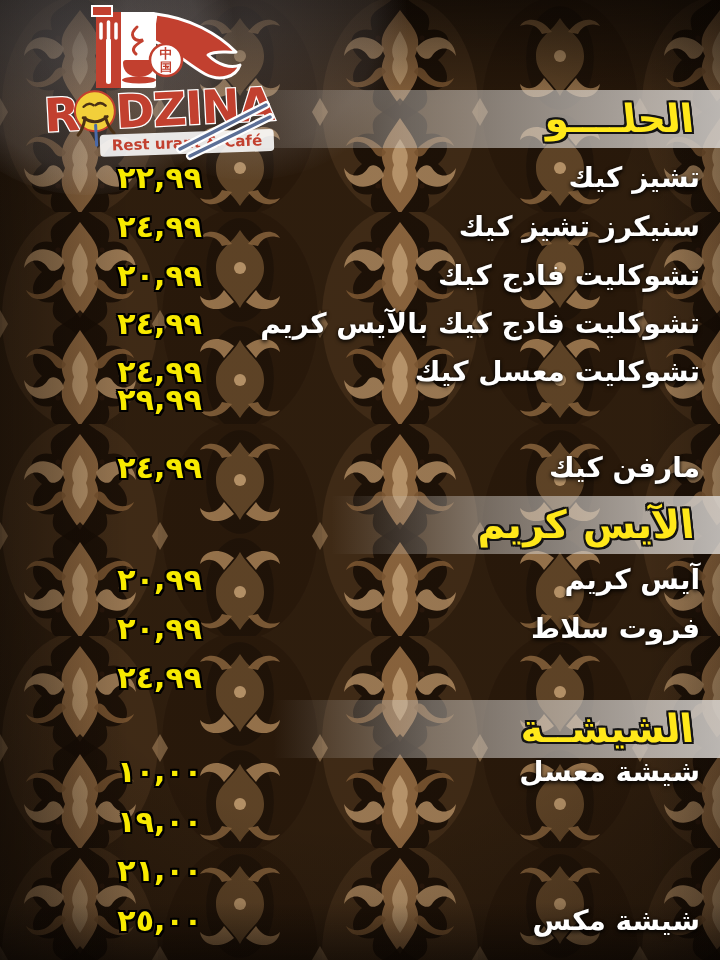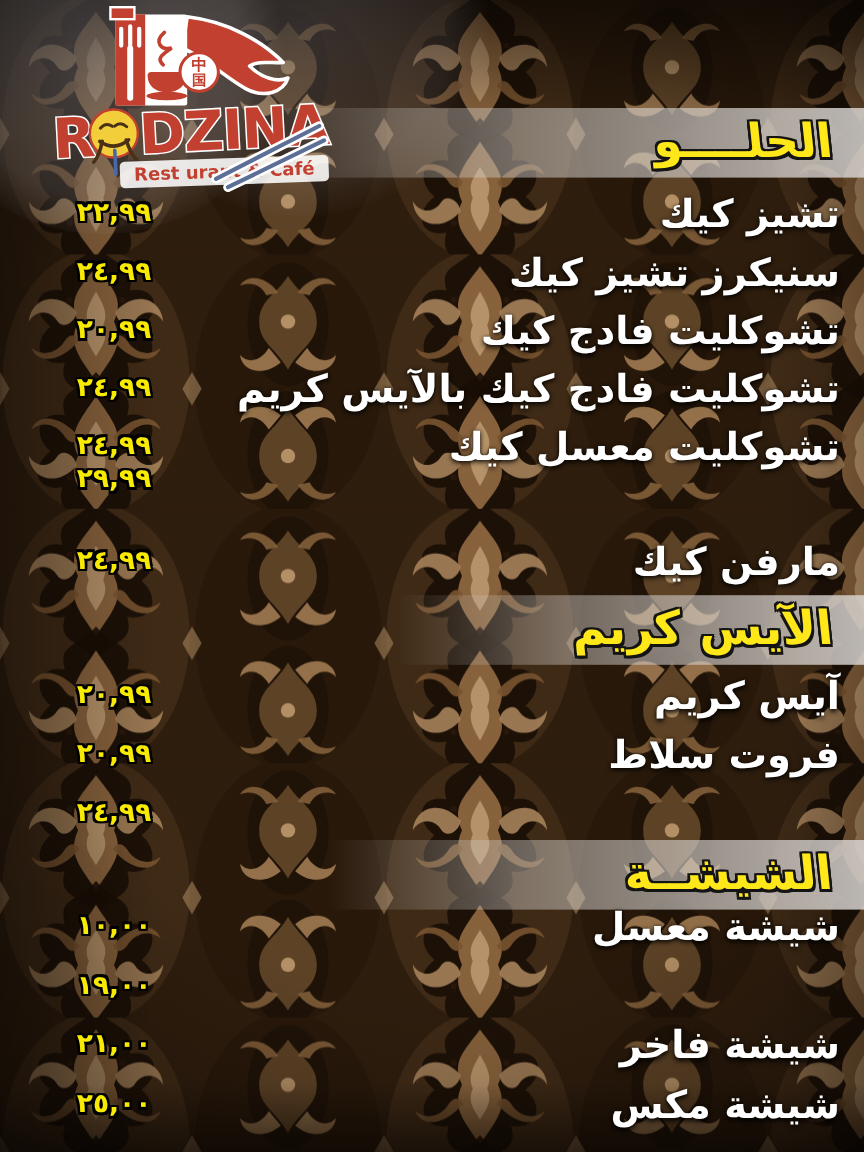--- a/index.html
+++ b/index.html
@@ -33,28 +33,28 @@
   .band-3{background:linear-gradient(90deg, rgba(205,201,196,0) 38%, rgba(205,201,196,0.45) 60%, rgba(216,212,208,0.85) 100%);}
   .band-title{
     display:inline-block;padding:0 26px 0 0;transform:skewX(6deg);
     font-size:39px;font-weight:bold;color:#ffe81a;letter-spacing:0;
     text-shadow:-2px -2px 0 #141414, 2px -2px 0 #141414, -2px 2px 0 #141414, 2px 2px 0 #141414,
                  0 -2px 0 #141414, 0 2px 0 #141414, -2px 0 0 #141414, 2px 0 0 #141414;
   }
   .row{position:absolute;left:0;right:0;height:40px;line-height:40px;z-index:4;direction:rtl;}
   .iname{
     position:absolute;right:20px;top:0;
-    font-size:32px;font-weight:bold;color:#ffffff;white-space:nowrap;
+    font-size:28px;font-weight:bold;color:#ffffff;white-space:nowrap;
     text-shadow:0 2px 4px rgba(0,0,0,0.85), 0 0 3px rgba(0,0,0,0.55);
     text-align:center;
   }
   .price{
-    position:absolute;left:64px;top:0;width:138px;text-align:left;
+    position:absolute;left:64px;top:0;width:138px;text-align:right;
     direction:ltr;unicode-bidi:isolate;
-    font-size:22px;font-weight:bold;color:#f8ea00;
+    font-size:30px;font-weight:bold;color:#f8ea00;
     text-shadow:-2px -2px 0 #000, 2px -2px 0 #000, -2px 2px 0 #000, 2px 2px 0 #000,
                  0 -2px 0 #000, 0 2px 0 #000, -2px 0 0 #000, 2px 0 0 #000;
   }
 </style>
 </head>
 <body>
 
 <div class="page">
 
   <svg class="bg-svg" width="720" height="960" viewBox="0 0 720 960" aria-hidden="true">
@@ -208,20 +208,19 @@
   </div>
   <div class="row" style="top:752px">
     <span class="price">١٠,٠٠</span>
     <span class="iname">شيشة معسل</span>
   </div>
   <div class="row" style="top:802px">
     <span class="price">١٩,٠٠</span>
   </div>
   <div class="row" style="top:851px">
     <span class="price">٢١,٠٠</span>
-    <span class="iname">شيشة فاخر</span>
   </div>
   <div class="row" style="top:901px">
     <span class="price">٢٥,٠٠</span>
     <span class="iname">شيشة مكس</span>
   </div>
 
 </div>
 
 </body></html>

